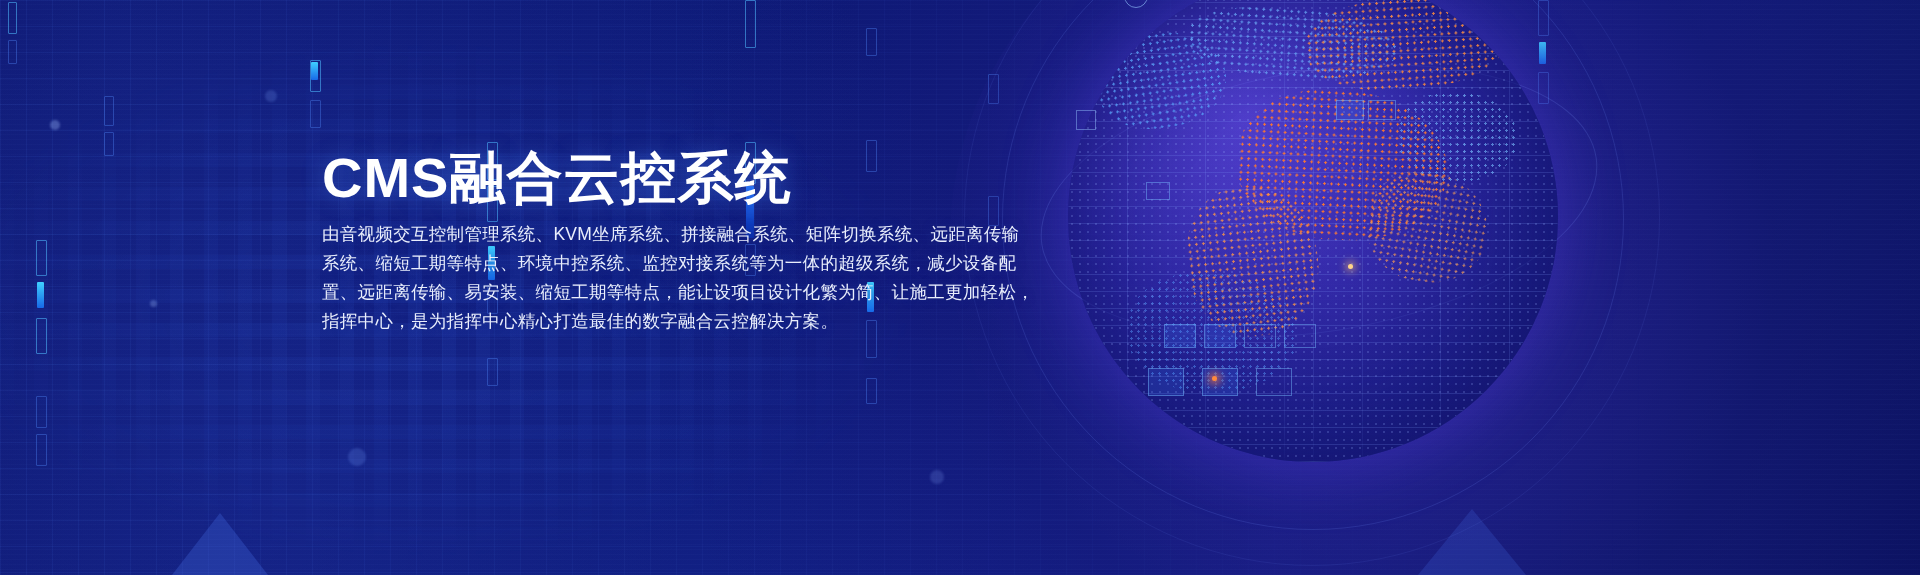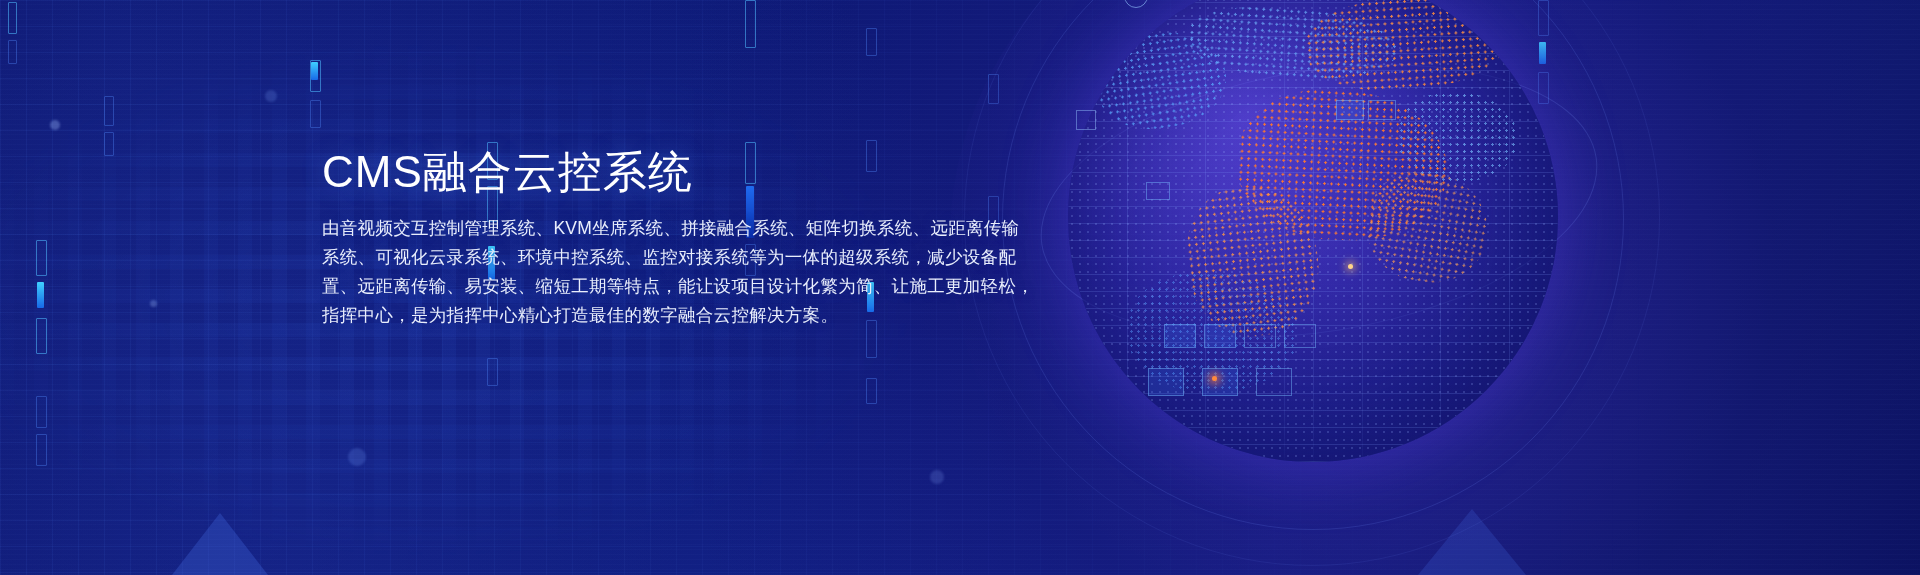--- a/index.html
+++ b/index.html
@@ -66,23 +66,23 @@
   .landmass{position:absolute;border-radius:45% 55% 50% 48%;
     background-image:radial-gradient(circle, currentColor 1.1px, transparent 1.4px);
     background-size:7px 7px;}
   .ring{position:absolute;border-radius:50%;border:1px solid rgba(120,150,255,.22);}
   .orbit-dot{position:absolute;width:5px;height:5px;border-radius:50%;background:#ffd489;box-shadow:0 0 8px 2px rgba(255,200,120,.8);}
   .hud{position:absolute;border:1px solid rgba(120,190,255,.45);}
   .hud.filled{background:rgba(60,130,255,.18);}
 
   
   .content{position:absolute;left:322px;top:150px;width:600px;}
-  .title{font-size:44px;line-height:1;color:#ffffff;letter-spacing:1px;font-weight:400;
+  .title{font-size:56px;line-height:1;color:#ffffff;letter-spacing:1px;font-weight:700;
     text-shadow:0 0 22px rgba(80,140,255,.45);white-space:nowrap;}
-  .desc{margin-top:20px;font-size:17.5px;line-height:29px;color:#e9eefc;letter-spacing:.3px;
+  .desc{margin-top:14px;font-size:17.5px;line-height:29px;color:#e9eefc;letter-spacing:.3px;
     text-shadow:0 0 10px rgba(20,40,140,.7);text-align:justify;}
 
   .nowrap{white-space:nowrap;}
 </style>
 </head>
 <body>
 
 <div class="banner">
 
   <div class="grid-dots"></div>
@@ -179,19 +179,19 @@
     <div class="hud filled" style="left:252px;top:488px;width:34px;height:26px;"></div>
     <div class="hud" style="left:306px;top:488px;width:34px;height:26px;"></div>
     <div class="orbit-dot" style="left:398px;top:384px;"></div>
     <div class="orbit-dot" style="left:262px;top:496px;background:#ff8a3d;box-shadow:0 0 9px 3px rgba(255,120,60,.85);"></div>
   </div>
 
   <div class="content">
     <div class="title">CMS融合云控系统</div>
     <div class="desc">
       <div class="nowrap">由音视频交互控制管理系统、KVM坐席系统、拼接融合系统、矩阵切换系统、远距离传输</div>
-      <div class="nowrap">系统、可视化云录系统、环境中控系统、监控对接系统等为一体的超级系统，减少设备配</div>
+      <div class="nowrap">系统、缩短工期等特点、环境中控系统、监控对接系统等为一体的超级系统，减少设备配</div>
       <div class="nowrap">置、远距离传输、易安装、缩短工期等特点，能让设项目设计化繁为简、让施工更加轻松，</div>
       <div class="nowrap">指挥中心，是为指挥中心精心打造最佳的数字融合云控解决方案。</div>
     </div>
   </div>
 
 </div>
 
 </body></html>

